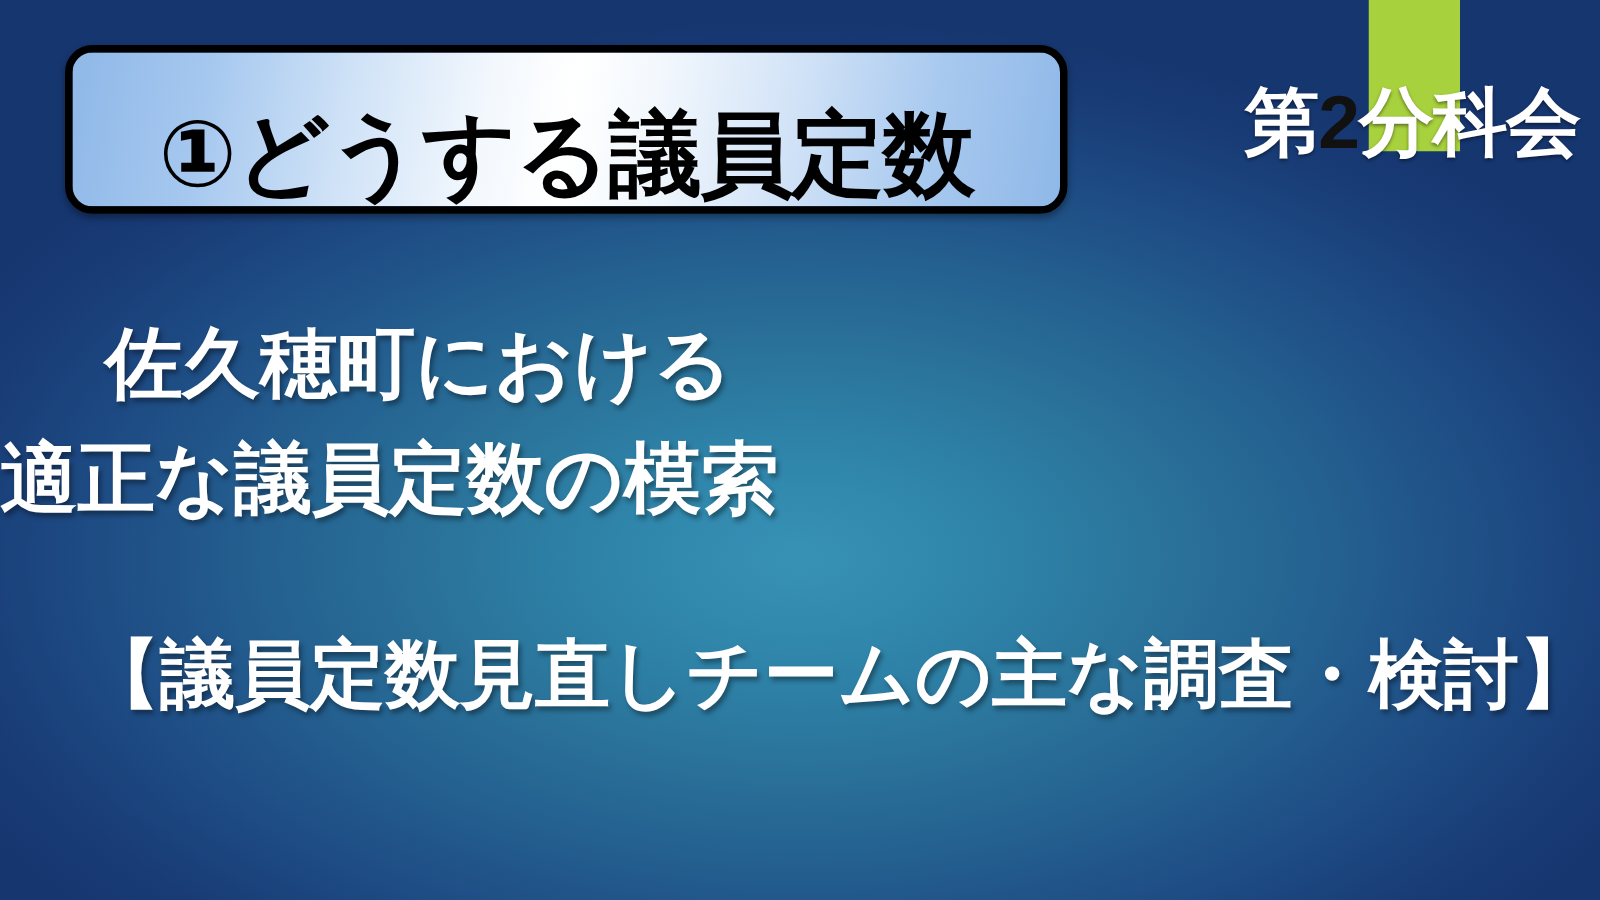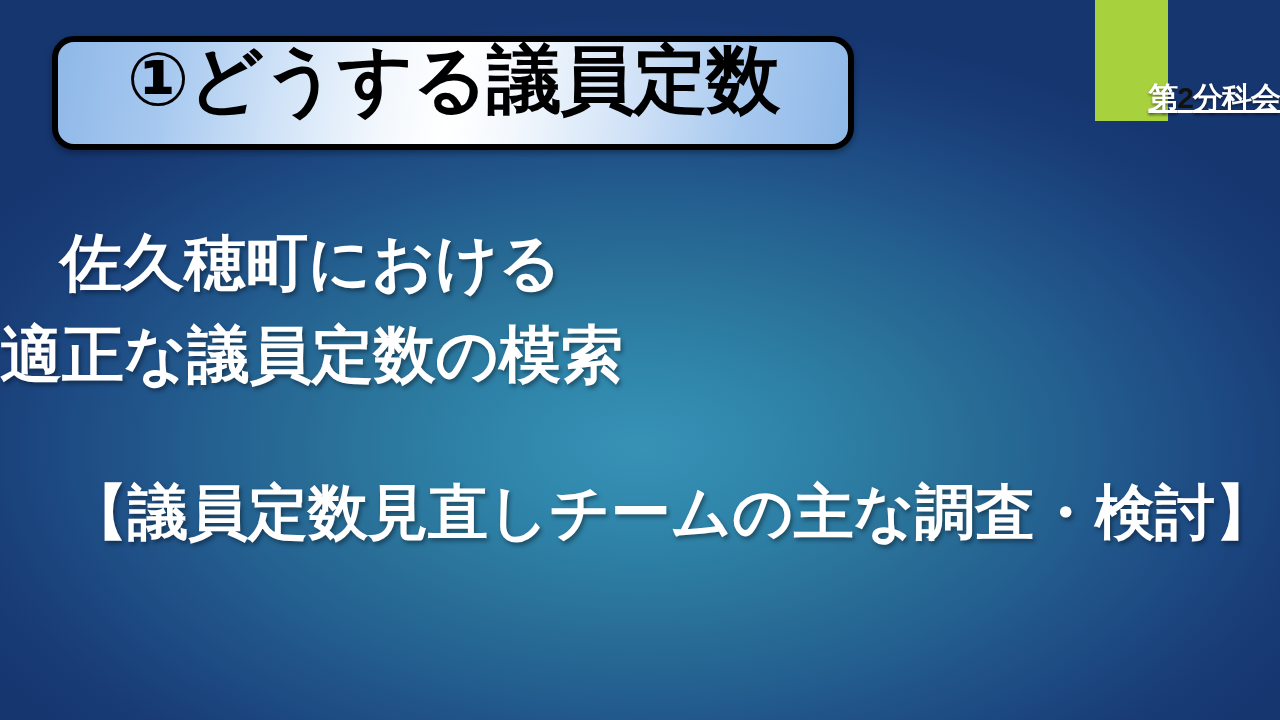--- a/index.html
+++ b/index.html
@@ -40,60 +40,59 @@
     left: 1095px;
     top: 0;
     width: 73px;
     height: 121px;
     background: #a8d23d;
   }
 
   
   .section-label {
     position: absolute;
-    right: 0px;
+    right: 16px;
     top: 66px;
     height: 64px;
     line-height: 64px;
     white-space: nowrap;
-    font-size: 30px;
+    font-size: 60px;
     font-weight: bold;
     color: #ffffff;
     letter-spacing: -1px;
     text-shadow: 0 2px 3px rgba(0,0,0,0.45);
-    text-decoration: underline;
   }
   .section-label .num {
     color: #111111;
     text-shadow: none;
     font-family: "Liberation Sans", "DejaVu Sans", sans-serif;
   }
 
   
   .title-box {
     position: absolute;
     left: 52px;
     top: 36px;
     width: 802px;
-    height: 114px;
+    height: 135px;
     box-sizing: border-box;
     border: 6px solid #000000;
     border-radius: 22px;
     background: linear-gradient(100deg,
         #8fb8e8 0%,
         #a6c8ef 14%,
         #cfe2f7 28%,
         #f3f8fd 42%,
         #ffffff 50%,
         #f3f8fd 58%,
         #d2e3f7 72%,
         #a8c9ef 86%,
         #8fb8e8 100%);
     display: flex;
-    align-items: flex-start;
+    align-items: flex-end;
     justify-content: center;
     box-shadow: 0 3px 6px rgba(0,0,0,0.35);
   }
   .title-text {
     font-size: 74px;
     font-weight: bold;
     color: #000000;
     letter-spacing: -1px;
     white-space: nowrap;
     line-height: 1;
@@ -110,22 +109,23 @@
   .body-line {
     color: #ffffff;
     font-weight: bold;
     font-size: 62px;
     line-height: 1.0;
     letter-spacing: 0px;
     white-space: nowrap;
     text-shadow: 2px 3px 4px rgba(0,0,0,0.38);
   }
   .line-1 {
-    padding-left: 60px;
+    padding-left: 84px;
     margin-bottom: 30px;
+    margin-top: 28px;
   }
   .line-2 {
     margin-top: 24px;
   }
   .line-3 {
     padding-left: 68px;
     margin-top: 96px;
     font-size: 60px;
   }
 </style>

